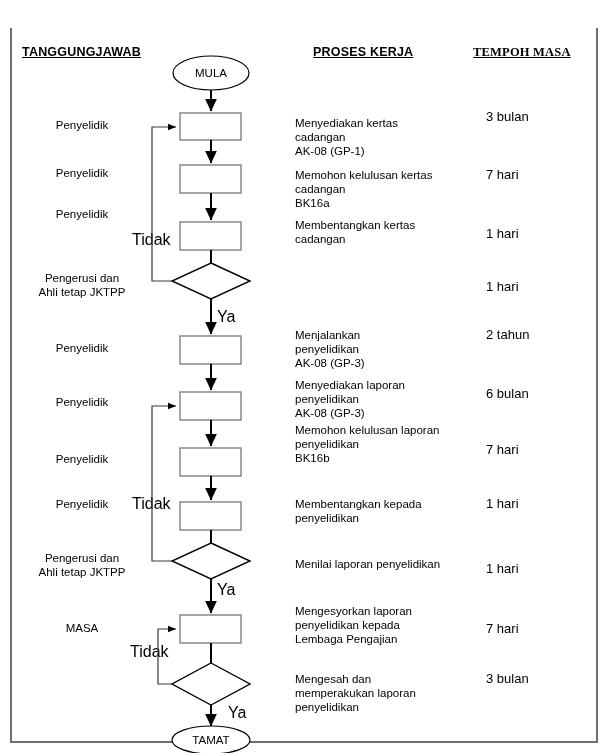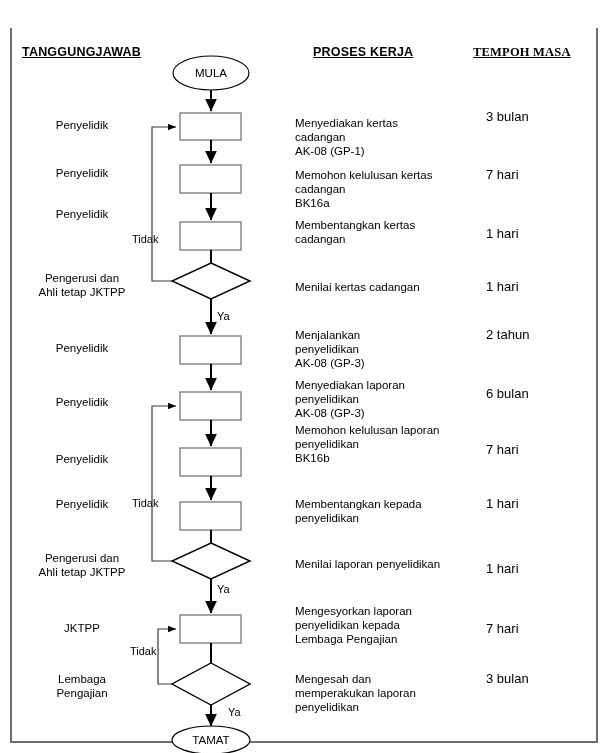--- a/index.html
+++ b/index.html
@@ -102,21 +102,21 @@
     stroke-width: 2;
     fill: none;
   }
   .loop {
     stroke: #3a3a3a;
     stroke-width: 1.2;
     fill: none;
   }
   .edge-label {
     position: absolute;
-    font-size: 11px;
+    font-size: 16px;
     line-height: 13px;
     white-space: nowrap;
   }
 </style>
 </head>
 <body>
 
 <div id="page">
 
   <div id="frame"></div>
@@ -129,33 +129,30 @@
   <div class="resp" style="top:167px">Penyelidik</div>
   <div class="resp" style="top:208px">Penyelidik</div>
   <div class="resp" style="top:272px">Pengerusi dan
 Ahli tetap JKTPP</div>
   <div class="resp" style="top:342px">Penyelidik</div>
   <div class="resp" style="top:396px">Penyelidik</div>
   <div class="resp" style="top:453px">Penyelidik</div>
   <div class="resp" style="top:498px">Penyelidik</div>
   <div class="resp" style="top:552px">Pengerusi dan
 Ahli tetap JKTPP</div>
-  <div class="resp" style="top:622px">JKTPP</div>
-  <div class="resp" style="top:673px">Lembaga
-Pengajian</div>
+  <div class="resp" style="top:622px">MASA</div>
 
   <div class="proc" style="top:116px">Menyediakan kertas
 cadangan
 AK-08 (GP-1)</div>
   <div class="proc" style="top:168px">Memohon kelulusan kertas
 cadangan
 BK16a</div>
   <div class="proc" style="top:218px">Membentangkan kertas
 cadangan</div>
-  <div class="proc" style="top:280px">Menilai kertas cadangan</div>
   <div class="proc" style="top:328px">Menjalankan
 penyelidikan
 AK-08 (GP-3)</div>
   <div class="proc" style="top:378px">Menyediakan laporan
 penyelidikan
 AK-08 (GP-3)</div>
   <div class="proc" style="top:423px">Memohon kelulusan laporan
 penyelidikan
 BK16b</div>
   <div class="proc" style="top:497px">Membentangkan kepada

